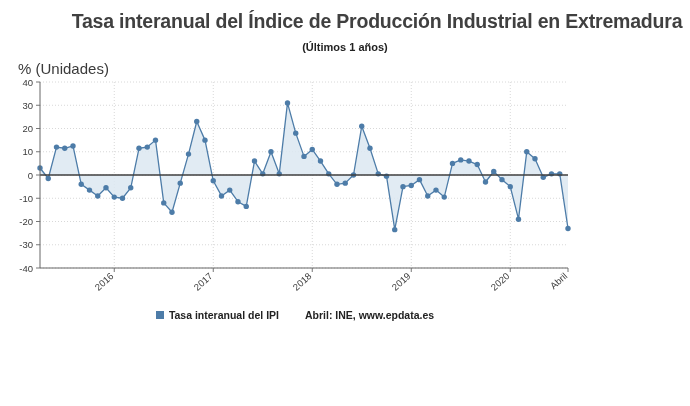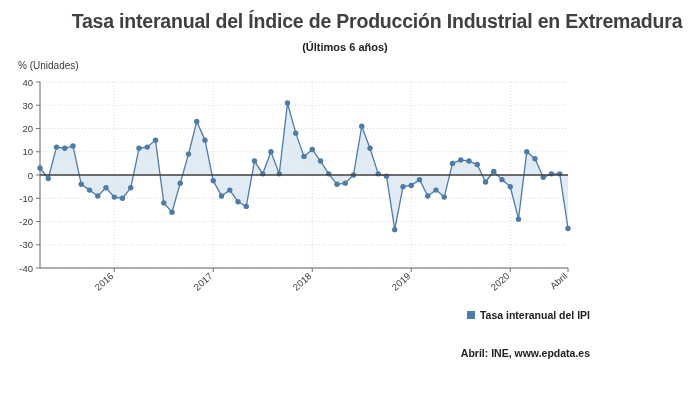--- a/index.html
+++ b/index.html
@@ -39,41 +39,40 @@
     width: 690px;
     text-align: center;
     font-size: 11px;
     font-weight: bold;
     color: #222222;
   }
   .axis-unit-label {
     position: absolute;
     top: 60px;
     left: 18px;
-    font-size: 10px;
+    font-size: 15px;
     color: #3a3a3a;
   }
   #plot-svg {
     position: absolute;
     top: 0;
     left: 0;
   }
   .legend-row {
     position: absolute;
     top: 309px;
     left: 0;
     width: 590px;
     display: flex;
     justify-content: center;
-    align-items: flex-end;
+    align-items: flex-start;
     gap: 26px;
     font-size: 10.5px;
     font-weight: bold;
     color: #222222;
-    flex-direction: column;
   }
   .legend-entry {
     display: flex;
     align-items: center;
     gap: 5px;
   }
   .legend-swatch {
     width: 8px;
     height: 8px;
     background: #4d7ca8;
@@ -91,21 +90,21 @@
     font-family: "Liberation Sans", sans-serif;
     text-anchor: end;
   }
 </style>
 </head>
 <body>
 
 <div id="chart-root">
 
   <div class="chart-title">Tasa interanual del Índice de Producción Industrial en Extremadura</div>
-  <div class="chart-subtitle">(Últimos 6 años)</div>
+  <div class="chart-subtitle">(Últimos 1 años)</div>
   <div class="axis-unit-label">% (Unidades)</div>
 
   <svg id="plot-svg" width="690" height="406">
       <line x1="40" y1="82" x2="568" y2="82" stroke="#d8d8d8" stroke-width="1" stroke-dasharray="1,2"></line>
       <line x1="36" y1="82" x2="40" y2="82" stroke="#777" stroke-width="1"></line>
       <text x="33" y="85.5" class="ytick-text">40</text>
       <line x1="40" y1="105.25" x2="568" y2="105.25" stroke="#d8d8d8" stroke-width="1" stroke-dasharray="1,2"></line>
       <line x1="36" y1="105.25" x2="40" y2="105.25" stroke="#777" stroke-width="1"></line>
       <text x="33" y="108.75" class="ytick-text">30</text>
       <line x1="40" y1="128.5" x2="568" y2="128.5" stroke="#d8d8d8" stroke-width="1" stroke-dasharray="1,2"></line>

